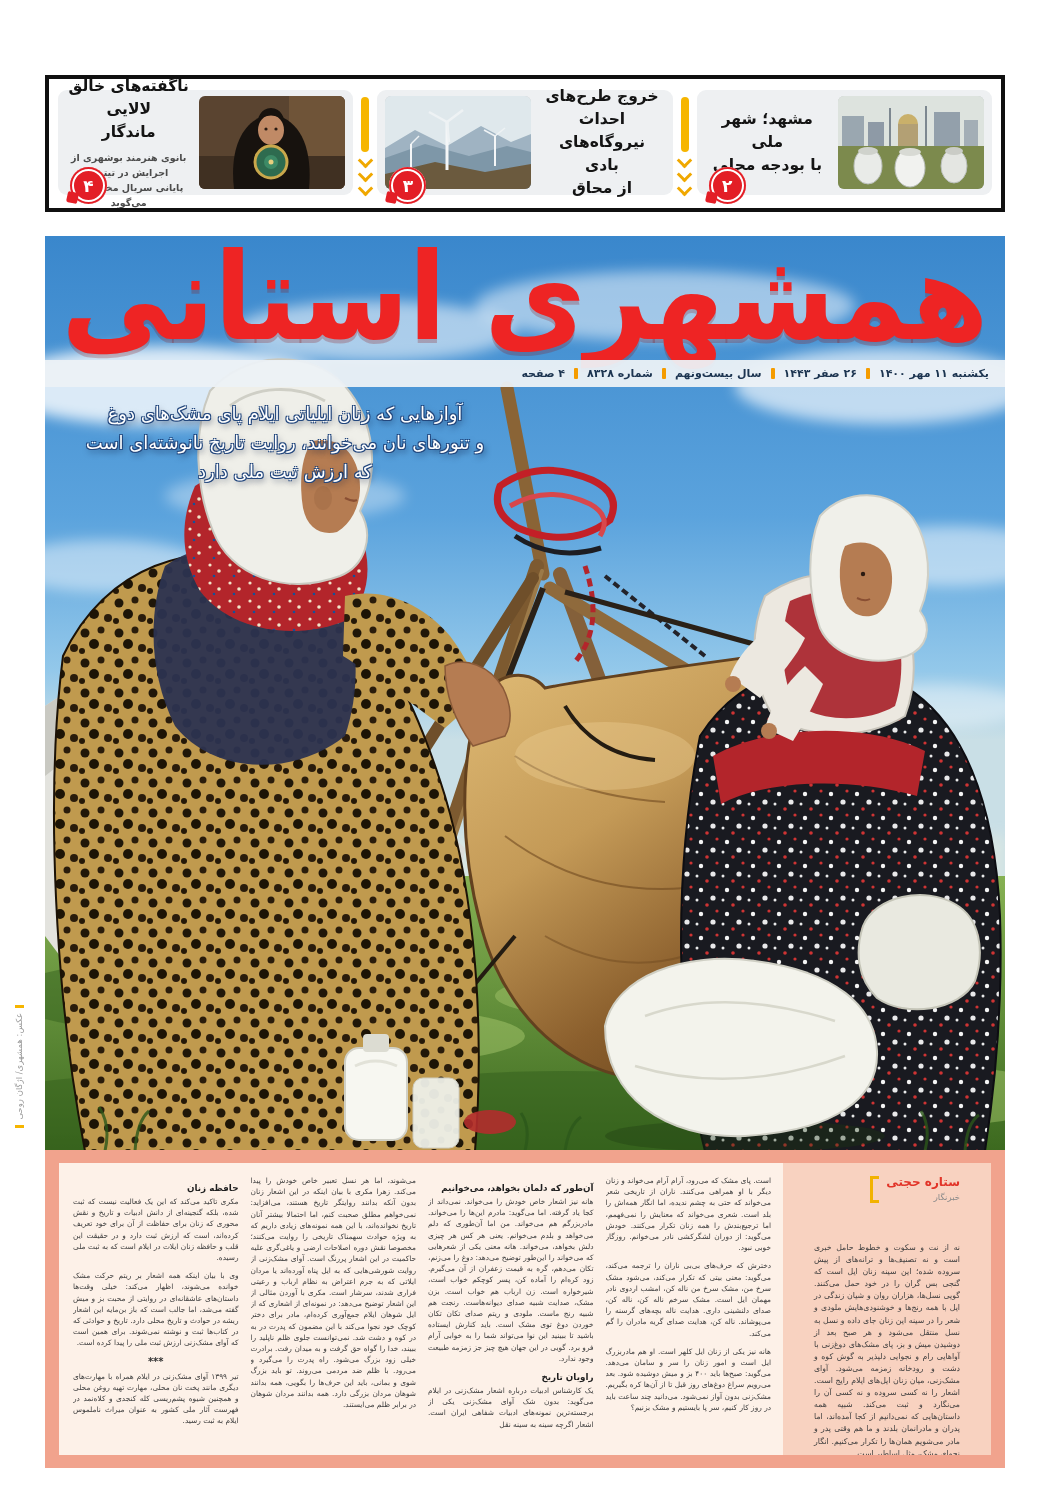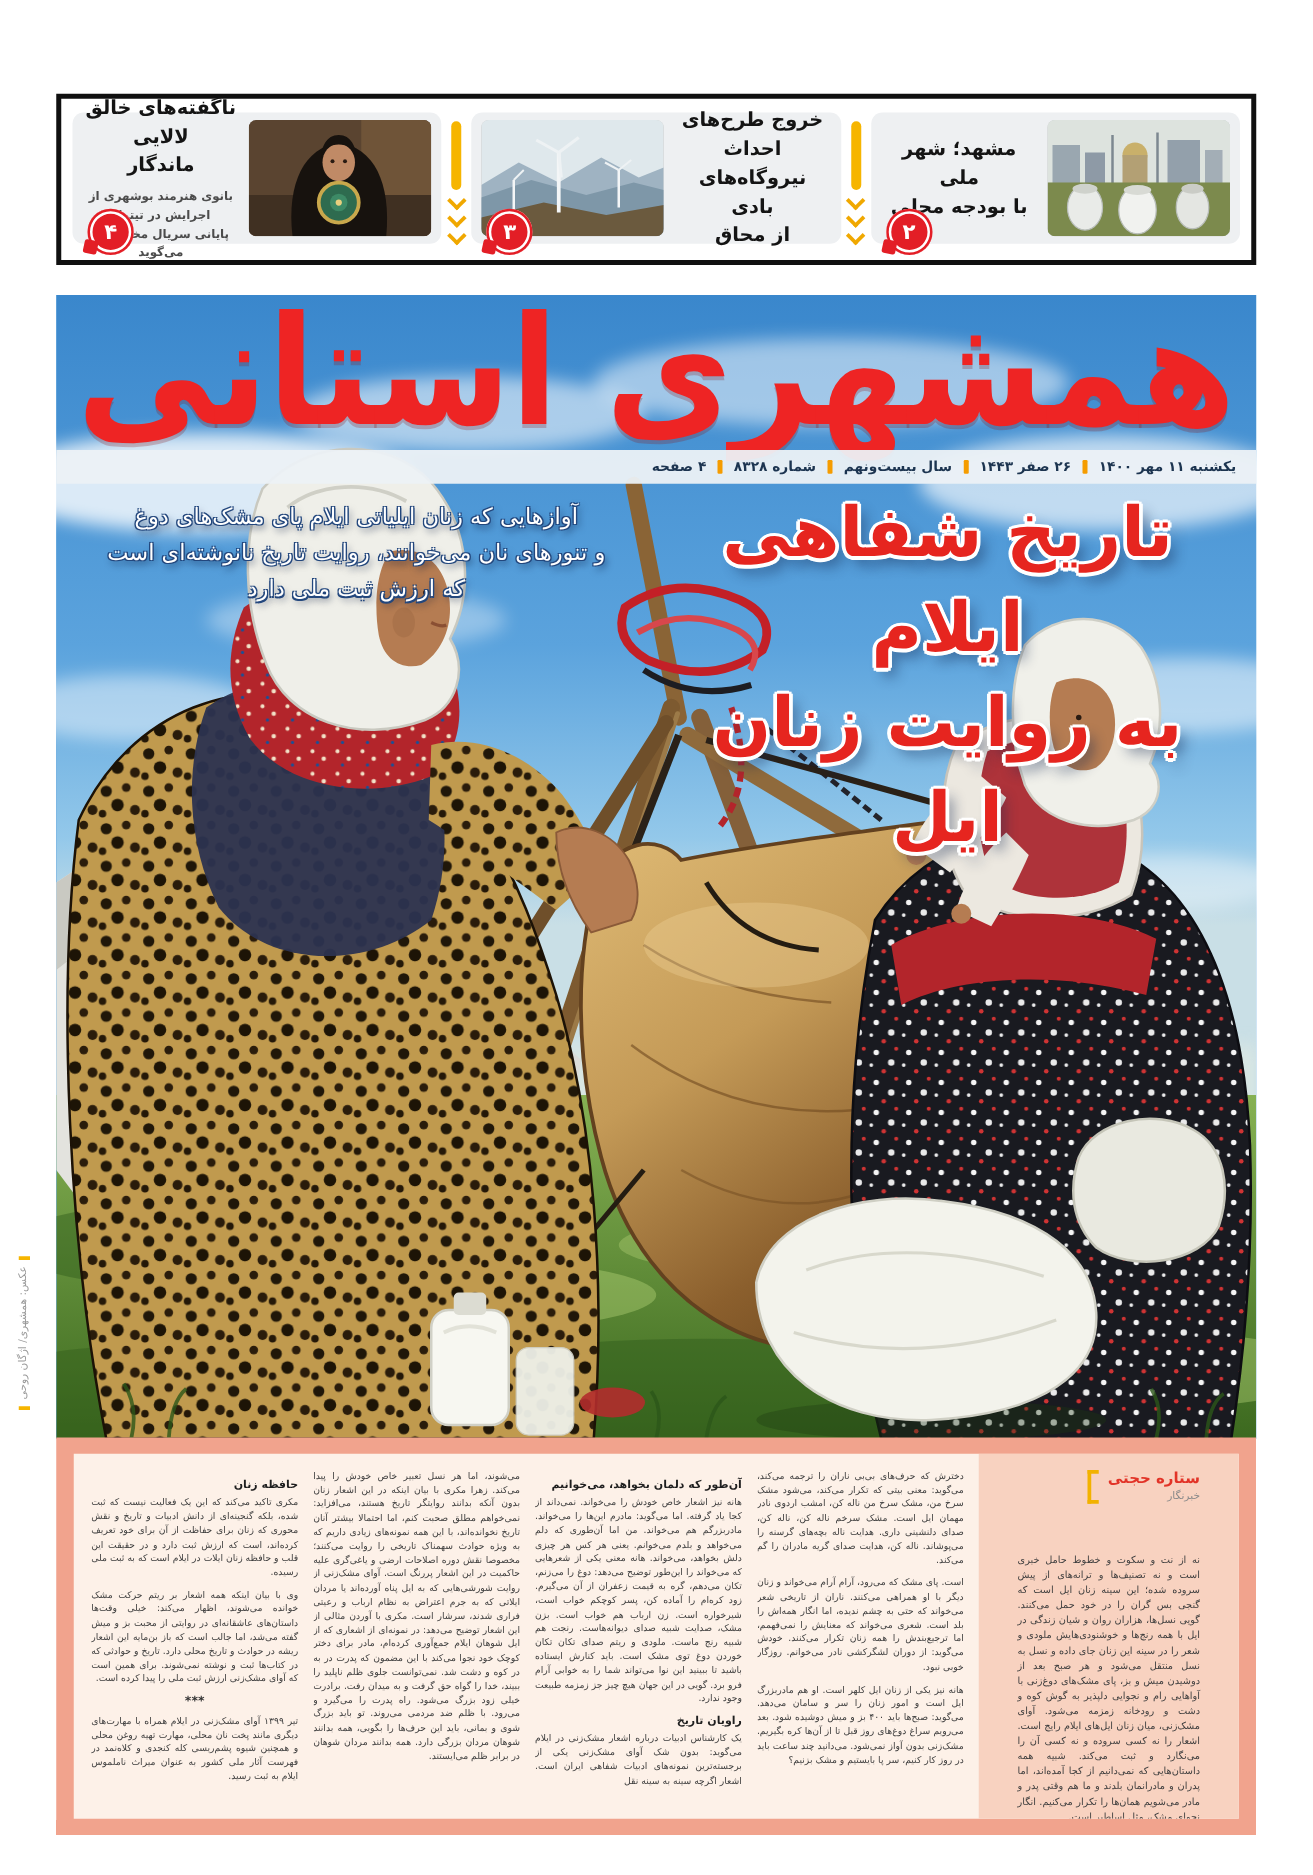--- a/index.html
+++ b/index.html
@@ -376,24 +376,20 @@
       <span class="dsep"></span>
       <span>۲۶ صفر ۱۴۴۳</span>
       <span class="dsep"></span>
       <span>سال بیست‌ونهم</span>
       <span class="dsep"></span>
       <span>شماره ۸۳۲۸</span>
       <span class="dsep"></span>
       <span>۴ صفحه</span>
     </div>
 
-    <div class="headline">
-      <div>تاریخ شفاهی ایلام</div>
-      <div>به روایت زنان ایل</div>
-    </div>
 
     <div class="standfirst">
       <div>آوازهایی که زنان ایلیاتی ایلام پای مشک‌های دوغ</div>
       <div>و تنورهای نان می‌خوانند، روایت تاریخ نانوشته‌ای است</div>
       <div>که ارزش ثبت ملی دارد</div>
     </div>
   </div>
 
   <div class="credit">
     <div class="tick"></div>
@@ -411,22 +407,22 @@
             <div class="brole">خبرنگار</div>
           </div>
           <div class="bracket"></div>
         </div>
         <p class="bt">نه از نت و سکوت و خطوط حامل خبری است و نه تصنیف‌ها و ترانه‌های از پیش سروده شده؛ این سینه زنان ایل است که گنجی بس گران را در خود حمل می‌کنند. گویی نسل‌ها، هزاران روان و شیان زندگی در ایل با همه رنج‌ها و خوشنودی‌هایش ملودی و شعر را در سینه این زنان جای داده و نسل به نسل منتقل می‌شود و هر صبح بعد از دوشیدن میش و بز، پای مشک‌های دوغ‌زنی با آواهایی رام و نجوایی دلپذیر به گوش کوه و دشت و رودخانه زمزمه می‌شود. آوای مشک‌زنی، میان زنان ایل‌های ایلام رایج است. اشعار را نه کسی سروده و نه کسی آن را می‌نگارد و ثبت می‌کند. شبیه همه داستان‌هایی که نمی‌دانیم از کجا آمده‌اند، اما پدران و مادرانمان بلدند و ما هم وقتی پدر و مادر می‌شویم همان‌ها را تکرار می‌کنیم. انگار نجوای مشک، مثل اساطیر است.</p>
         <div class="sh">مشک‌زنی بدون آواز نمی‌شود</div>
         <p class="bt">نامش ناران است، پیرزنی که حالا چشم و چراغ ایل ملکشاهی</p>
       </div>
 
       <div class="col">
+        <p class="bt">است. پای مشک که می‌رود، آرام آرام می‌خواند و زنان دیگر با او همراهی می‌کنند. ناران از تاریخی شعر می‌خواند که حتی به چشم ندیده، اما انگار همه‌اش را بلد است. شعری می‌خواند که معنایش را نمی‌فهمم، اما ترجیع‌بندش را همه زنان تکرار می‌کنند. خودش می‌گوید: از دوران لشگرکشی نادر می‌خوانم. روزگار خوبی نبود.</p>
         <p class="bt">دخترش که حرف‌های بی‌بی ناران را ترجمه می‌کند، می‌گوید: معنی بیتی که تکرار می‌کند، می‌شود مشک سرخ من، مشک سرخ من ناله کن، امشب اردوی نادر مهمان ایل است. مشک سرخم ناله کن، ناله کن، صدای دلنشینی داری. هدایت ناله بچه‌های گرسنه را می‌پوشاند. ناله کن، هدایت صدای گریه مادران را گم می‌کند.</p>
-        <p class="bt">است. پای مشک که می‌رود، آرام آرام می‌خواند و زنان دیگر با او همراهی می‌کنند. ناران از تاریخی شعر می‌خواند که حتی به چشم ندیده، اما انگار همه‌اش را بلد است. شعری می‌خواند که معنایش را نمی‌فهمم، اما ترجیع‌بندش را همه زنان تکرار می‌کنند. خودش می‌گوید: از دوران لشگرکشی نادر می‌خوانم. روزگار خوبی نبود.</p>
         <p class="bt">هانه نیز یکی از زنان ایل کلهر است. او هم مادربزرگ ایل است و امور زنان را سر و سامان می‌دهد. می‌گوید: صبح‌ها باید ۴۰۰ بز و میش دوشیده شود. بعد می‌رویم سراغ دوغ‌های روز قبل تا از آن‌ها کره بگیریم. مشک‌زنی بدون آواز نمی‌شود. می‌دانید چند ساعت باید در روز کار کنیم، سر پا بایستیم و مشک بزنیم؟</p>
       </div>
 
       <div class="col">
         <div class="sh">آن‌طور که دلمان بخواهد، می‌خوانیم</div>
         <p class="bt">هانه نیز اشعار خاص خودش را می‌خواند. نمی‌داند از کجا یاد گرفته. اما می‌گوید: مادرم این‌ها را می‌خواند. مادربزرگم هم می‌خواند. من اما آن‌طوری که دلم می‌خواهد و بلدم می‌خوانم. یعنی هر کس هر چیزی دلش بخواهد، می‌خواند. هانه معنی یکی از شعرهایی که می‌خواند را این‌طور توضیح می‌دهد: دوغ را می‌زنم، تکان می‌دهم، گره به قیمت زعفران از آن می‌گیرم. زود کره‌ام را آماده کن، پسر کوچکم خواب است، شیرخواره است. زن ارباب هم خواب است. بزن مشک، صدایت شبیه صدای دیوانه‌هاست. رنجت هم شبیه رنج ماست. ملودی و ریتم صدای تکان تکان خوردن دوغ توی مشک است. باید کنارش ایستاده باشید تا ببینید این نوا می‌تواند شما را به خوابی آرام فرو برد. گویی در این جهان هیچ چیز جز زمزمه طبیعت وجود ندارد.</p>
         <div class="sh">راویان تاریخ</div>
         <p class="bt">یک کارشناس ادبیات درباره اشعار مشک‌زنی در ایلام می‌گوید: بدون شک آوای مشک‌زنی یکی از برجسته‌ترین نمونه‌های ادبیات شفاهی ایران است. اشعار اگرچه سینه به سینه نقل</p>
       </div>
 

